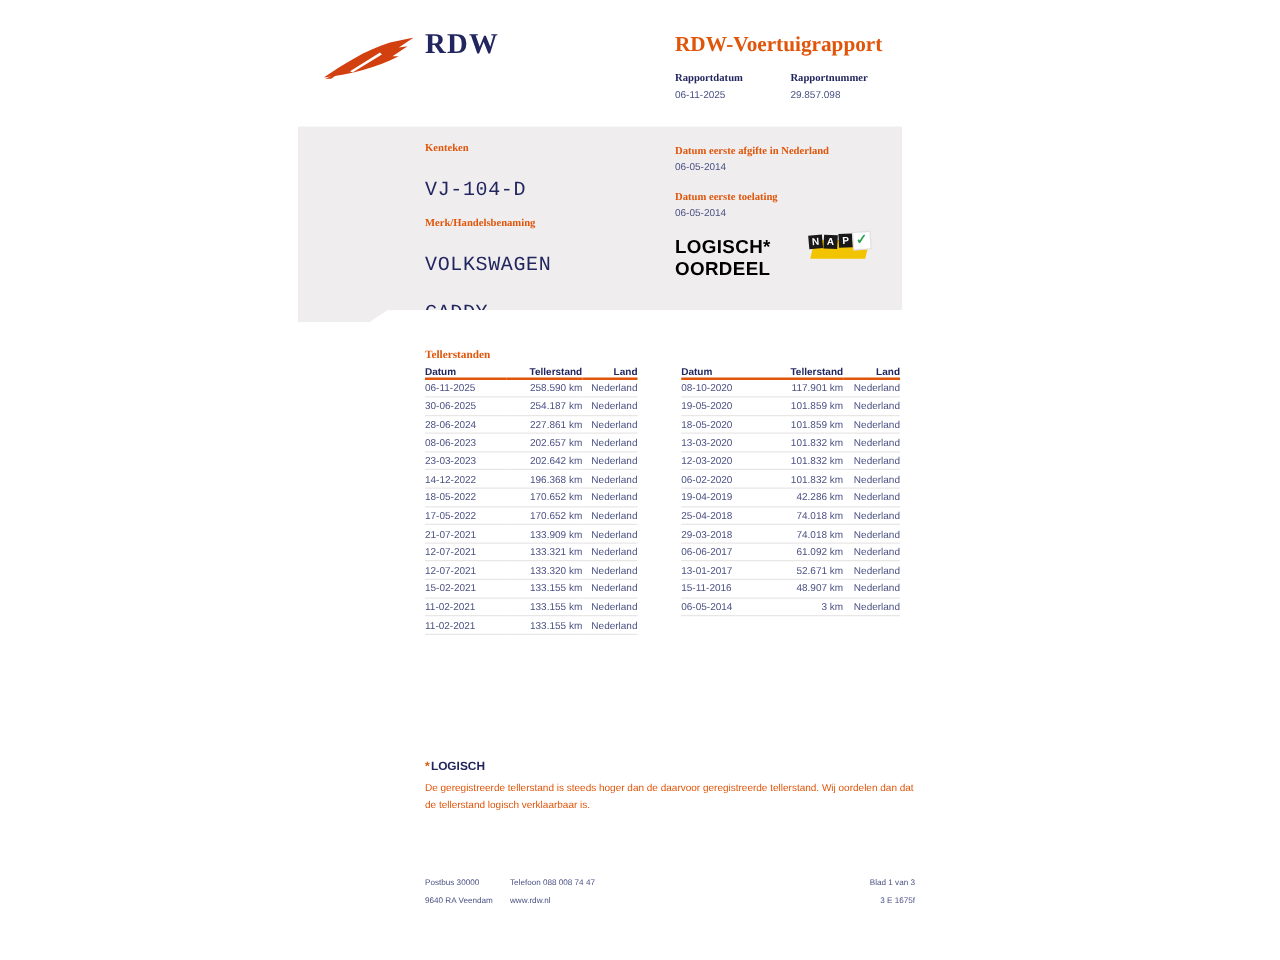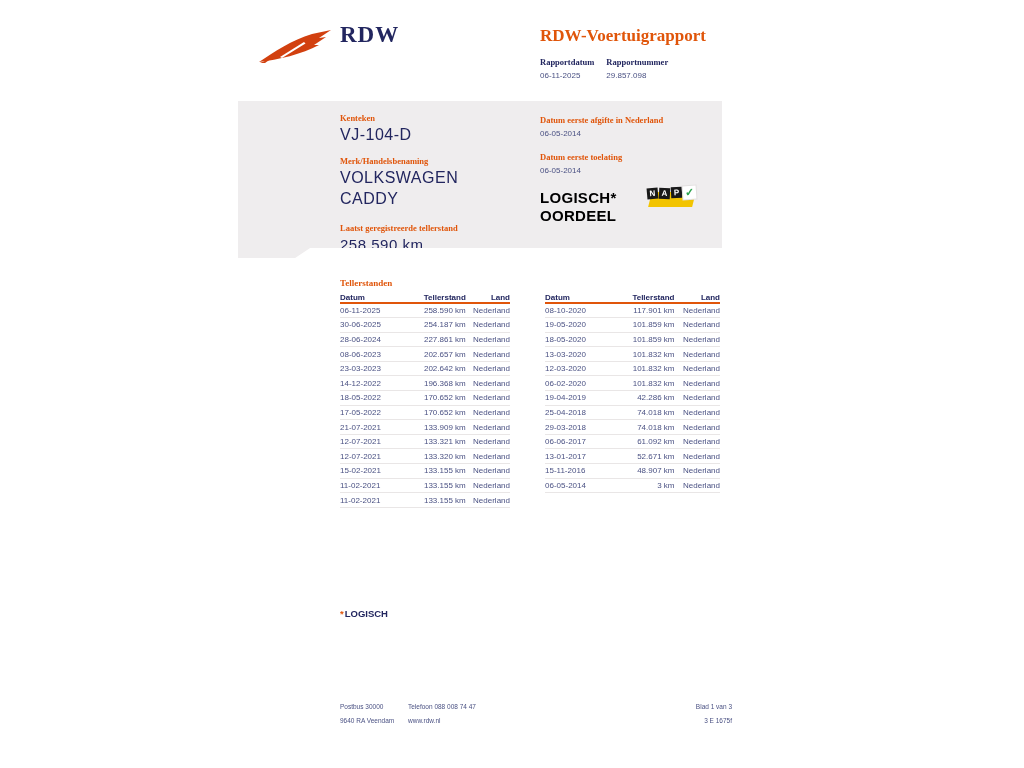--- a/index.html
+++ b/index.html
@@ -12,40 +12,40 @@
   
   .logo-wing { position:absolute; left:258px; top:30px; width:74px; height:34px; }
   .logo-text {
     position:absolute; left:340px; top:22px; font-family:"Liberation Serif", serif;
     font-size:23px; font-weight:bold; color:#22265F; letter-spacing:1px;
   }
   .report-title {
     position:absolute; left:540px; top:26px; font-family:"Liberation Serif", serif;
     font-size:17px; font-weight:bold; color:#E0550A;
   }
-  .report-meta { position:absolute; left:540px; top:57px; display:flex; gap:12px; }
+  .report-meta { position:absolute; left:540px; top:57px; display:flex; gap:38px; }
   .meta-label {
     font-family:"Liberation Serif", serif; font-weight:bold;
     font-size:8.5px; color:#22265F; display:block;
   }
   .meta-value { font-size:8px; color:#4A5183; display:block; margin-top:4px; }
 
   
   .vehicle-panel {
     position:absolute; left:238px; top:101px; width:484px; height:157px;
     background:#EFEDEE;
     clip-path: polygon(0 0, 100% 0, 100% 93.6%, 14.9% 93.6%, 11.8% 100%, 0 100%);
   }
   .field-label {
     font-family:"Liberation Serif", serif; font-weight:bold;
     font-size:8.5px; color:#E0550A; display:block;
   }
   .field-value-lg {
-    font-family:Liberation Sans, sans-serif; font-size:16px; color:#22265F;
-    display:block; margin-top:3px; letter-spacing:0.5px;
+    font-family:Liberation Mono, monospace; font-size:16px; color:#22265F;
+    display:block; margin-top:20px; letter-spacing:0.5px;
   }
   .field-value-sm { font-size:8px; color:#4A5183; display:block; margin-top:4px; }
   .vp-left  { position:absolute; left:102px; top:12px; }
   .vp-right { position:absolute; left:302px; top:14px; }
   .vp-block { margin-bottom:12px; }
   .oordeel {
     position:absolute; left:302px; top:88px; font-size:15px; font-weight:bold;
     color:#000000; line-height:18px; letter-spacing:0.3px;
   }
   
@@ -328,20 +328,21 @@
           <td>3 km</td>
           <td>Nederland</td>
         </tr>
       </tbody>
   </table>
 
   <div class="note">
     <div class="note-heading">
       <span class="note-asterisk">*</span><span>LOGISCH</span>
     </div>
+    <div class="note-body">De geregistreerde tellerstand is steeds hoger dan de daarvoor geregistreerde tellerstand. Wij oordelen dan dat de tellerstand logisch verklaarbaar is.</div>
   </div>
 
   <div class="footer">
     <div class="col col1">
       <div>Postbus 30000</div>
       <div>9640 RA Veendam</div>
     </div>
     <div class="col col2">
       <div>Telefoon 088 008 74 47</div>
       <div>www.rdw.nl</div>

